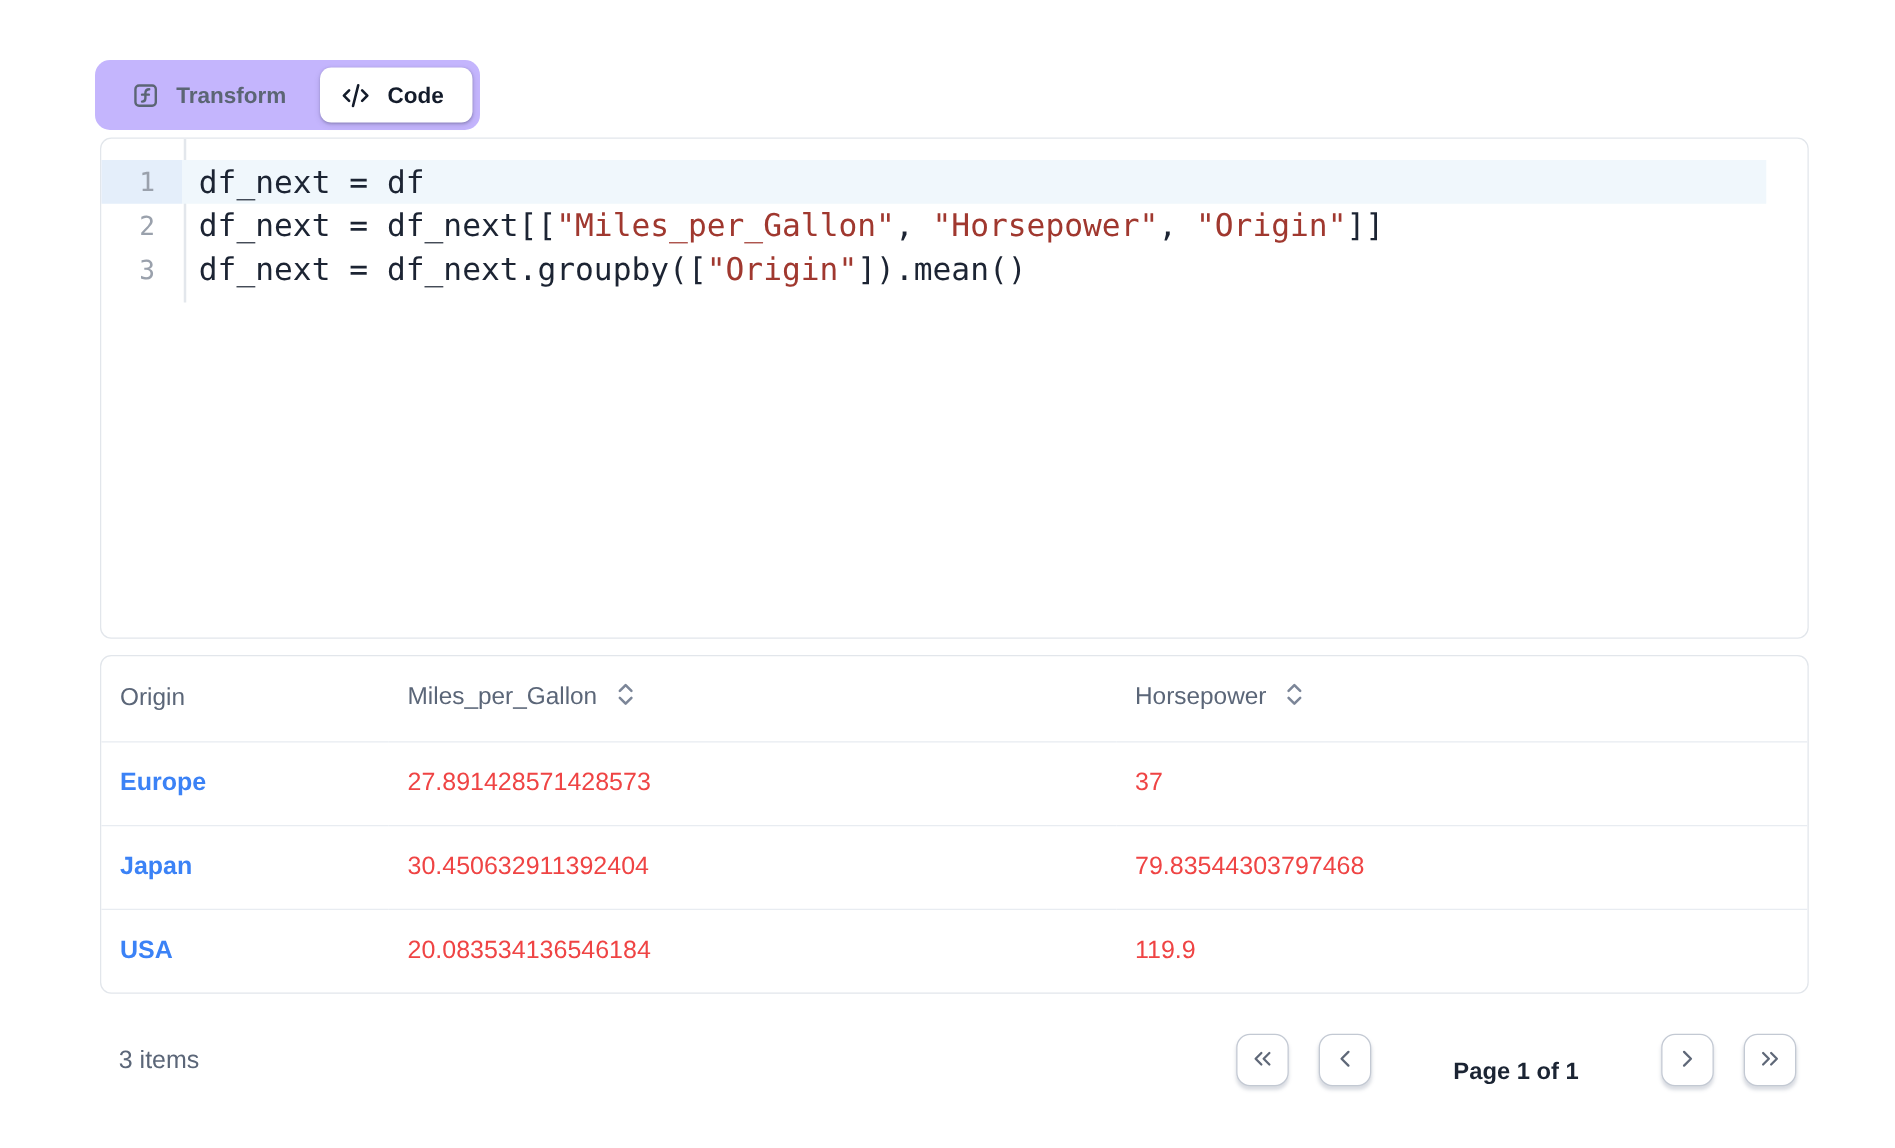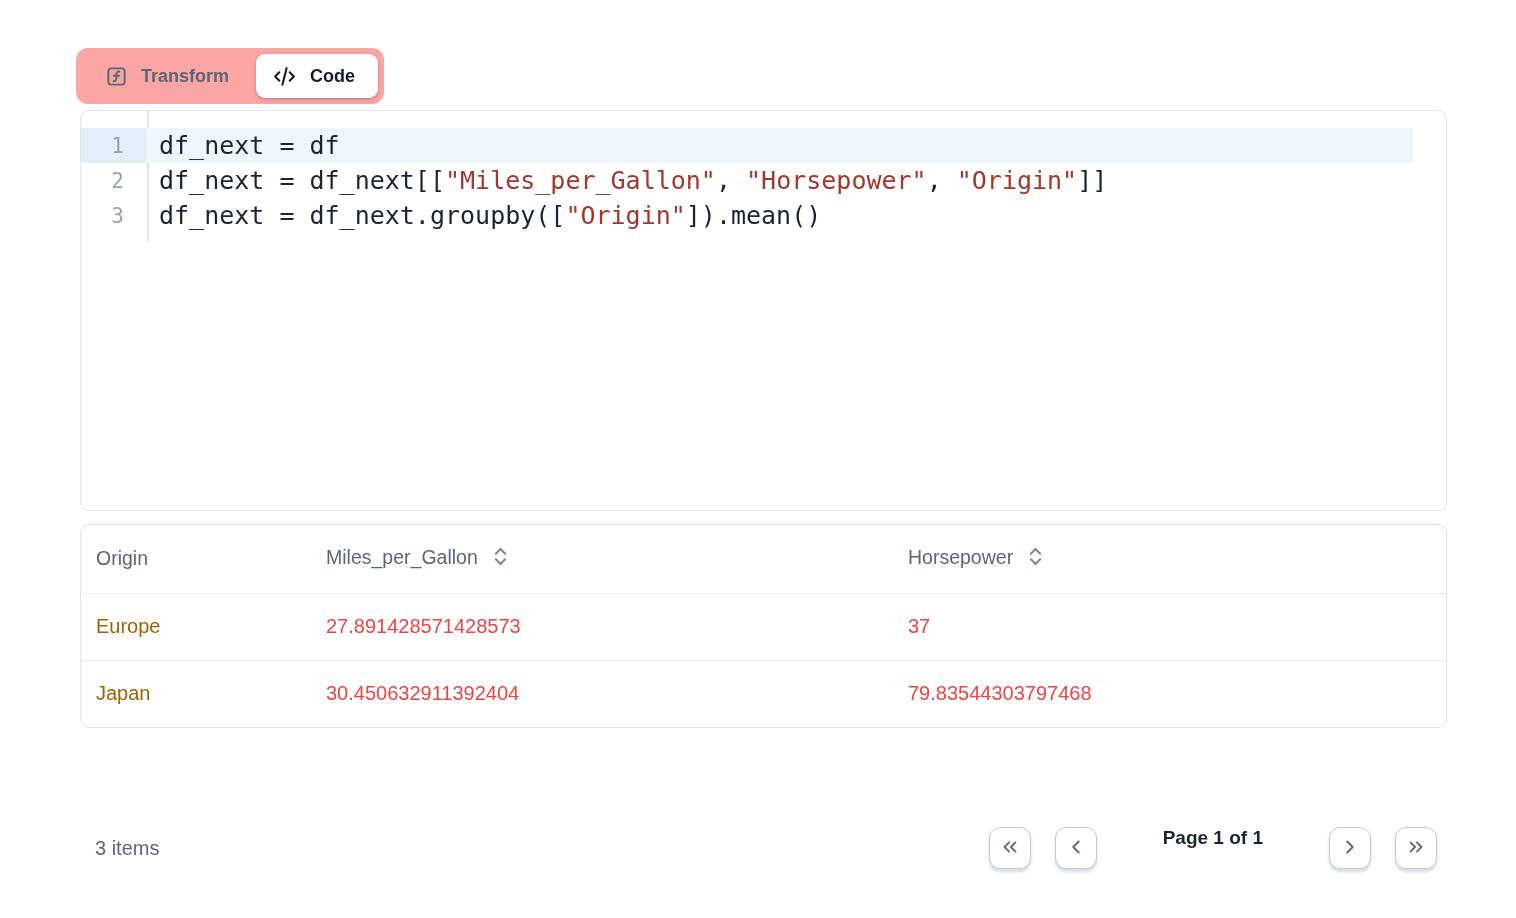--- a/index.html
+++ b/index.html
@@ -11,21 +11,21 @@
     color: #1a2332;
     position: relative;
     overflow: hidden;
   }
 
   
   .tabbar {
     position: absolute; left: 76px; top: 48px;
     display: inline-flex; 
     padding: 6px; gap: 4px;
-    background: #fca5a5;
+    background: #c4b5fd;
     border-radius: 12px;
   }
   .tab {
     display: flex; align-items: center; gap: 13px;
     height: 44px; padding: 0 23px;
     border: none; background: transparent;
     border-radius: 9px;
     font-family: "Liberation Sans", sans-serif;
     font-size: 18px; font-weight: 600;
     color: #5b6574; cursor: pointer;
@@ -96,31 +96,31 @@
   thead th.sortable { cursor: pointer; }
   .sort-icon { margin-left: 16px; vertical-align: -3px; }
   tbody td {
     height: 67px;
     padding: 0 15px;
     font-size: 20px; color: #ef4444;
     border-bottom: 1px solid #e8ecf1;
     white-space: nowrap;
   }
   tbody tr:last-child td { border-bottom: none; }
-  td.origin { font-weight: 400; font-size: 20px; color: #a16207; margin-top: 12px; }
+  td.origin { font-weight: 700; font-size: 20px; color: #3b82f6; margin-top: 12px; }
 
   
   .footer {
     position: absolute; left: 80px; top: 806px;
     width: 1367px; height: 84px;
     display: flex; align-items: center; justify-content: space-between;
     padding: 0 10px 0 15px;
   }
   .items-count { font-size: 20px; color: #5b6678; }
-  .pager { display: flex; align-items: flex-start; gap: 24px; }
+  .pager { display: flex; align-items: flex-end; gap: 24px; }
   .pager-btn {
     width: 42px; height: 42px;
     background: #fff;
     border: 1px solid #c3c9d3;
     border-radius: 11px;
     display: flex; align-items: center; justify-content: center;
     color: #5f6878;
     box-shadow: 0 3px 3px rgba(125,135,155,0.30);
     cursor: pointer; padding: 0;
   }
@@ -208,20 +208,25 @@
       <tr>
         <td class="origin">Europe</td>
         <td>27.891428571428573</td>
         <td>37</td>
       </tr>
       <tr>
         <td class="origin">Japan</td>
         <td>30.450632911392404</td>
         <td>79.83544303797468</td>
       </tr>
+      <tr>
+        <td class="origin">USA</td>
+        <td>20.083534136546184</td>
+        <td>119.9</td>
+      </tr>
     </tbody>
   </table>
 </div>
 
 <div class="footer">
   <span class="items-count">3 items</span>
   <div class="pager">
     <button class="pager-btn">
       <span>
         <svg width="22" height="22" viewBox="0 0 24 24" fill="none" stroke="currentColor" stroke-width="2" stroke-linecap="round" stroke-linejoin="round">

